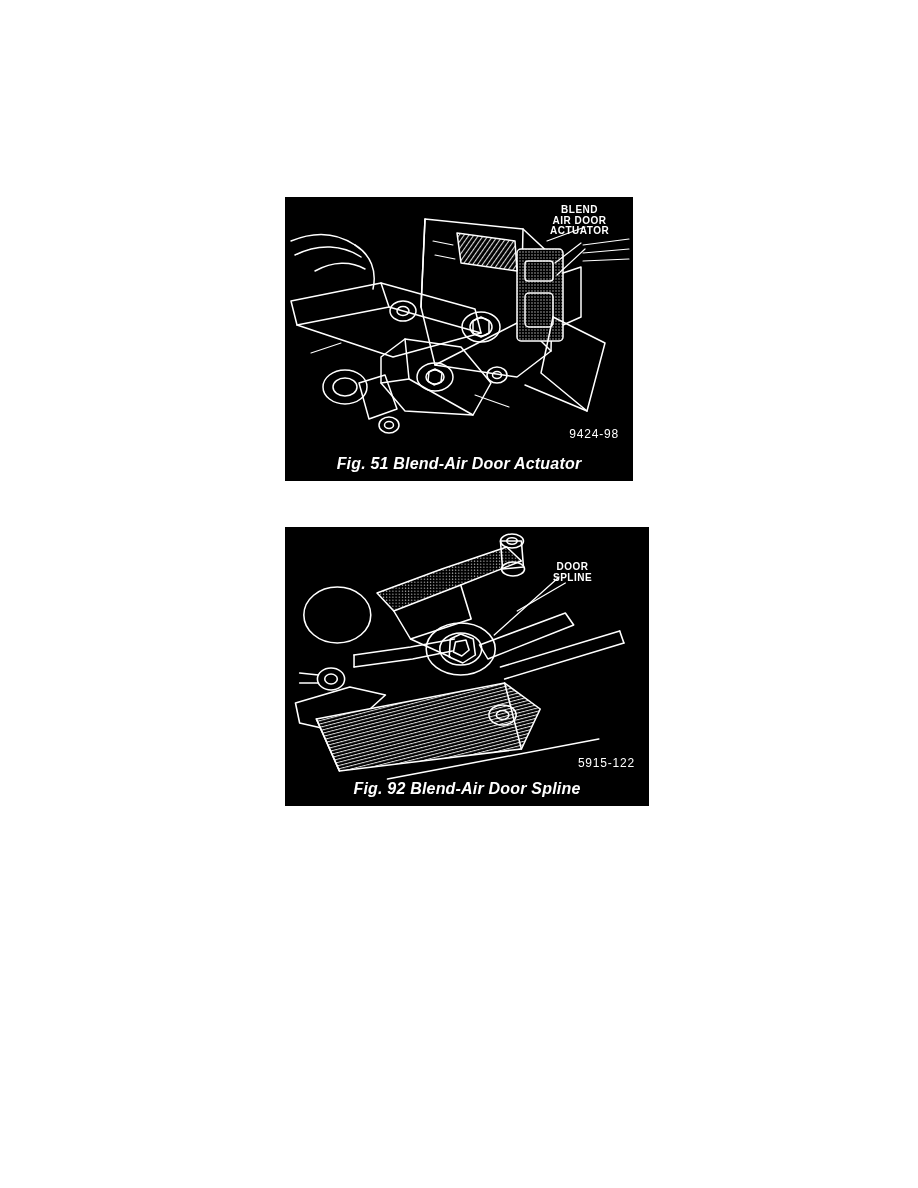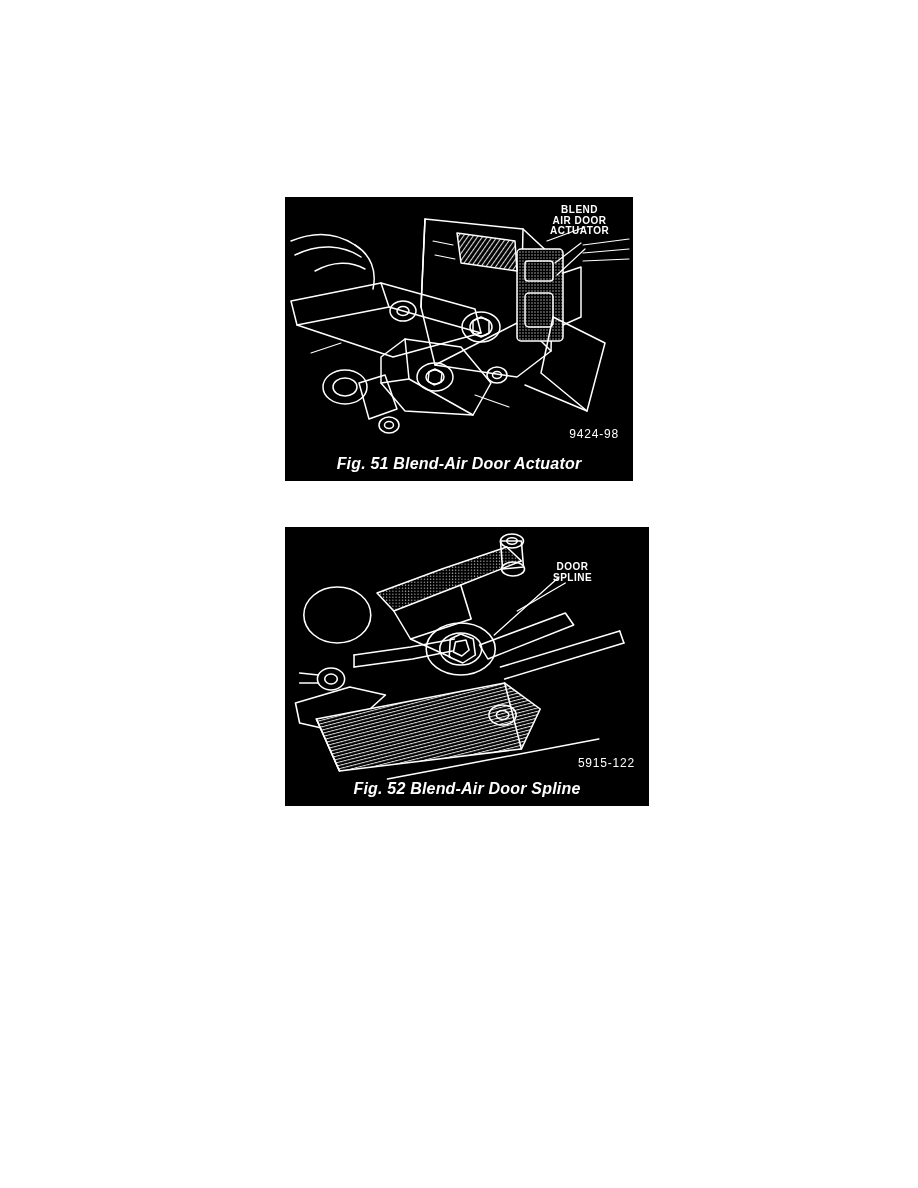--- a/index.html
+++ b/index.html
@@ -247,16 +247,16 @@
         <path d="M268 56 L 222 84" stroke-width="1.2"></path>
         <path d="M262 50 L 200 108" stroke-width="1.2"></path>
       </g>
     </svg>
 
     <div class="callout" id="callout-spline">DOOR
 SPLINE</div>
 
     <div class="fig-number">5915-122</div>
 
-    <div class="fig-caption">Fig. 52 Blend-Air Door Spline</div>
+    <div class="fig-caption">Fig. 92 Blend-Air Door Spline</div>
   </div>
 
 </div>
 
 </body></html>

